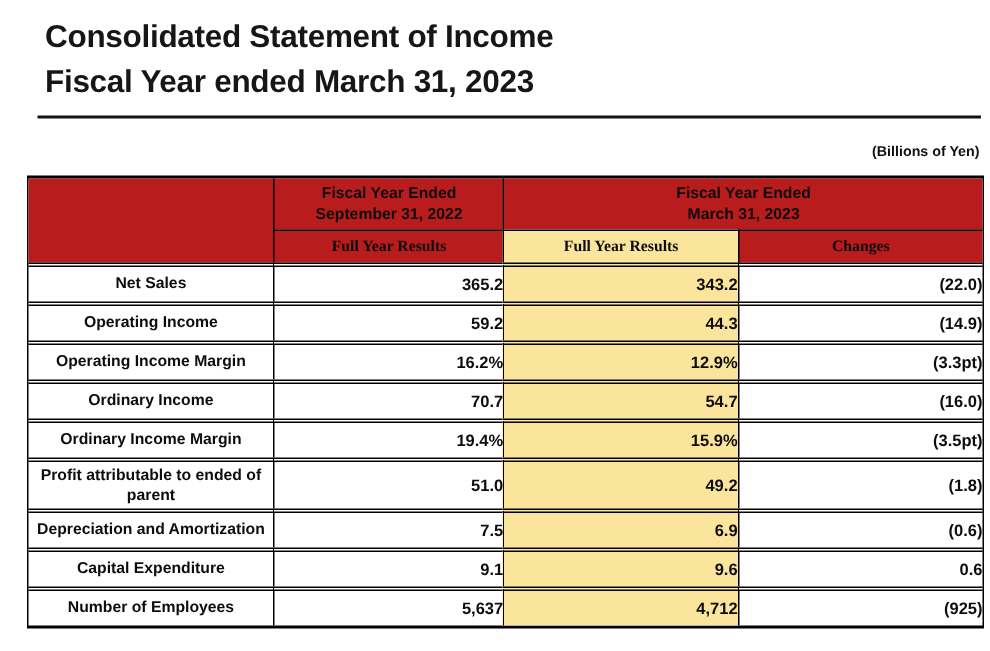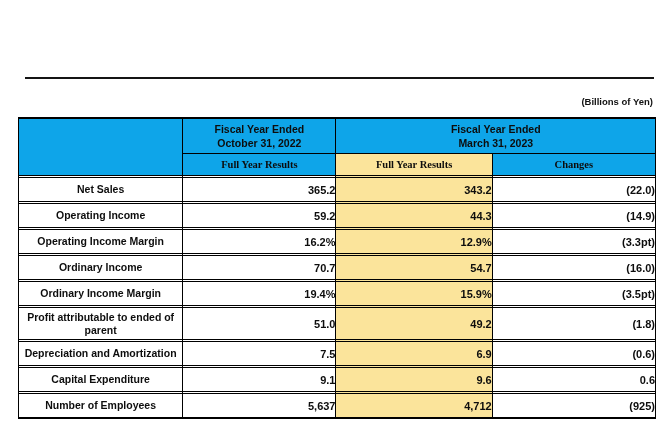--- a/index.html
+++ b/index.html
@@ -66,21 +66,21 @@
     margin: 0;
     padding: 0;
     vertical-align: middle;
     color: #0d0d0d;
   }
   col.w-label   { width: 163px; }
   col.w-fy2022  { width: 153px; }
   col.w-fy2023  { width: 156px; }
   col.w-changes { width: 163px; }
 
-  .blue   { background: #0ea5e9; }
+  .blue   { background: #b91c1c; }
   .yellow { background: #FBE49B; }
 
   .bl { border-left: 1px solid #000; }
 
   tr.hrow1 th { height: 34px; font-size: 10.5px; font-weight: 700; text-align: center; }
   tr.hrow2 th { height: 22px; font-size: 10.5px; font-weight: 700; text-align: center;
                 border-top: 1px solid #000; font-family: Liberation Serif, serif; }
   .hdr-line { line-height: 14px; }
 
   tbody td {
@@ -99,40 +99,42 @@
   }
   td.num {
     text-align: right;
     padding-right: 9px;
   }
 </style>
 </head>
 <body>
 
 <div class="title">
+  <div>Consolidated Statement of Income</div>
+  <div>Fiscal Year ended March 31, 2023</div>
 </div>
 
 <div class="title-rule"></div>
 
 <div class="unit-note">(Billions of Yen)</div>
 
 <div class="table-wrap">
   <table class="income">
     <colgroup>
       <col class="w-label">
         <col class="w-fy2022">
         <col class="w-fy2023">
         <col class="w-changes">
     </colgroup>
     <thead>
       <tr class="hrow1">
         <th rowspan="2" class="blue"></th>
         <th class="blue bl">
           <div class="hdr-line">Fiscal Year Ended</div>
-          <div class="hdr-line">October 31, 2022</div>
+          <div class="hdr-line">September 31, 2022</div>
         </th>
         <th colspan="2" class="blue bl">
           <div class="hdr-line">Fiscal Year Ended</div>
           <div class="hdr-line">March 31, 2023</div>
         </th>
       </tr>
       <tr class="hrow2">
         <th class="blue bl">Full Year Results</th>
         <th class="yellow bl">Full Year Results</th>
         <th class="blue bl">Changes</th>

